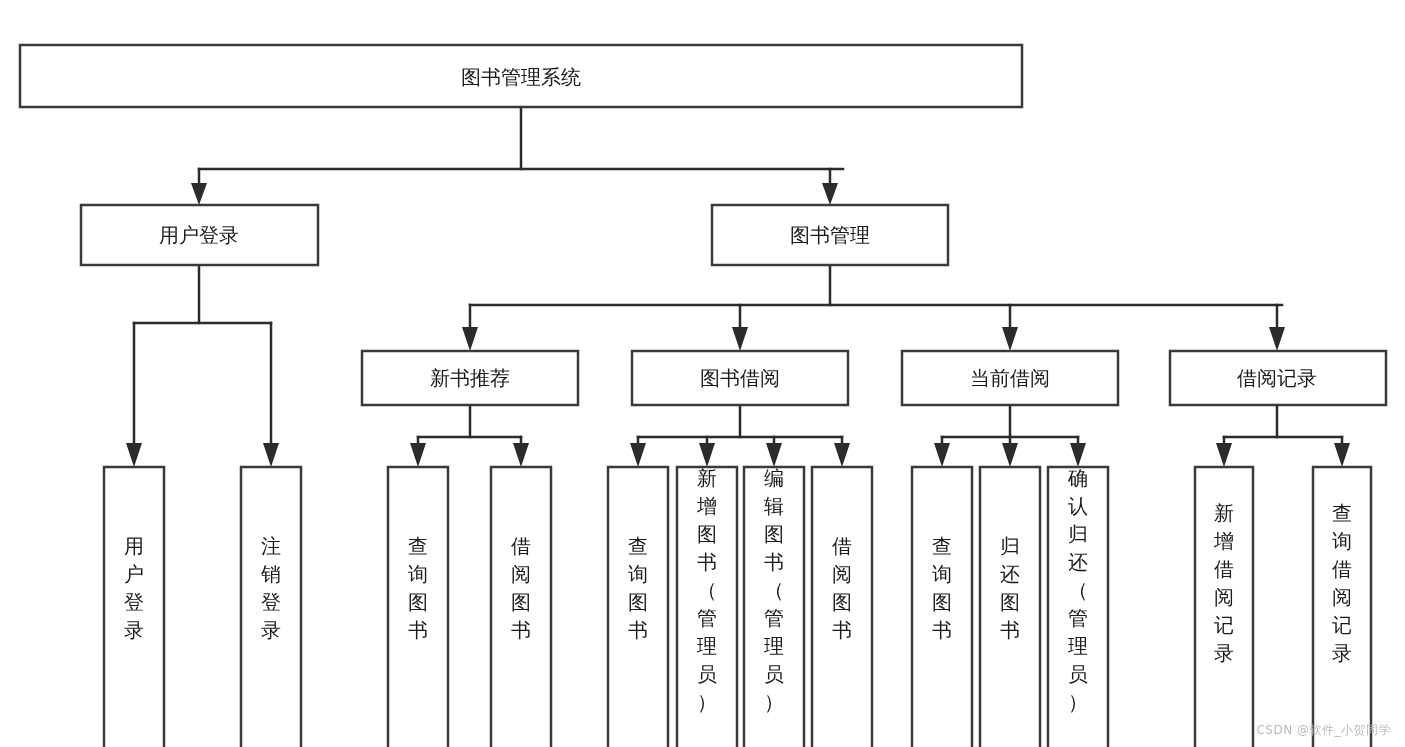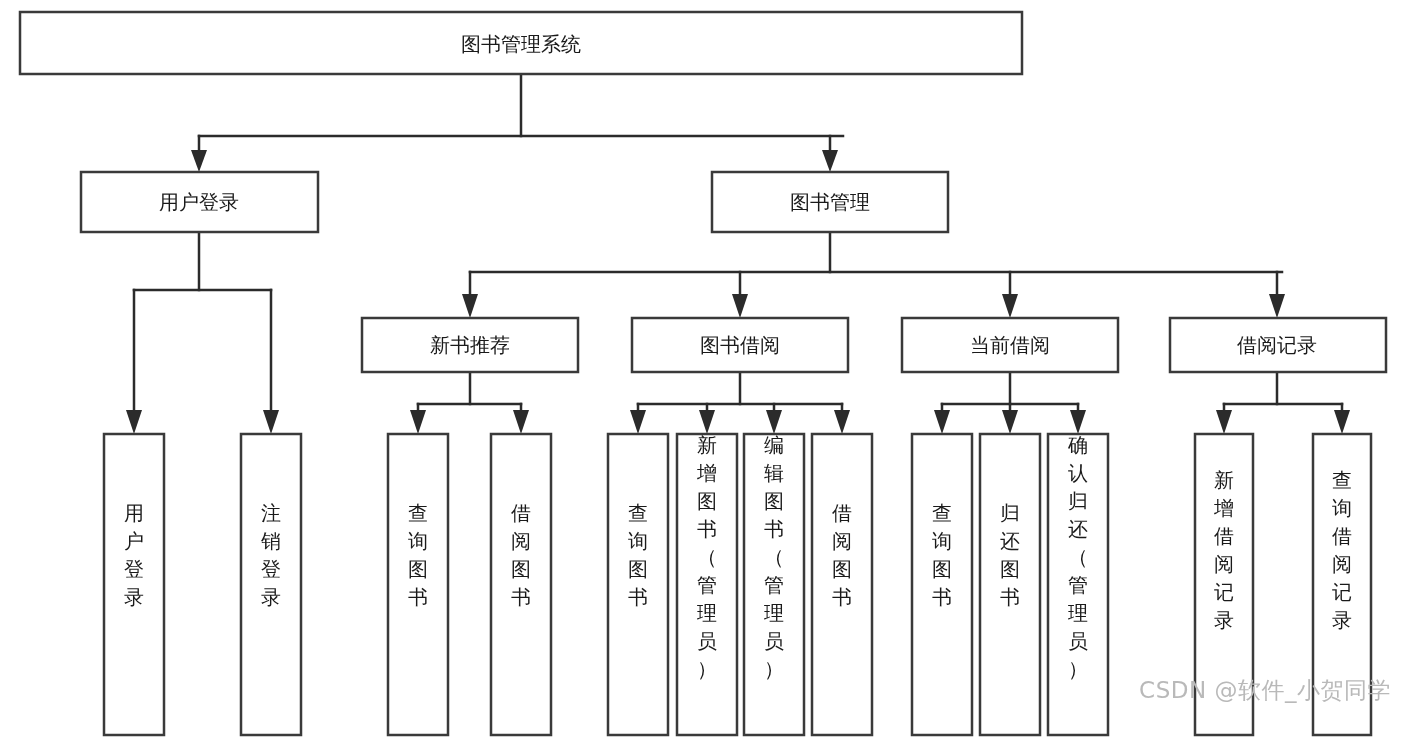--- a/index.html
+++ b/index.html
@@ -12,20 +12,21 @@
     width: 1405px;
     height: 747px;
     font-family: "DejaVu Sans", "Liberation Sans", sans-serif;
     overflow: hidden;
     position: relative;
   }
   #diagram-root {
     position: relative;
     width: 1405px;
     height: 710px;
+    margin-top: 33px;
   }
   svg#flowchart {
     position: absolute;
     top: 0;
     left: 0;
     width: 1405px;
     height: 747px;
     display: block;
   }
   .node-box {
@@ -55,21 +56,21 @@
     font-family: "DejaVu Sans", "Liberation Sans", sans-serif;
     font-size: 20px;
     fill: #1a1a1a;
     text-anchor: middle;
   }
   .watermark-text {
     position: absolute;
     right: 14px;
     bottom: 4px;
     font-family: "DejaVu Sans", "Liberation Sans", sans-serif;
-    font-size: 23px;
+    font-size: 12px;
     color: #b9b9b9;
     letter-spacing: 0.5px;
     user-select: none;
     pointer-events: none;
     white-space: nowrap;
   }
 </style>
 </head>
 <body>
 

